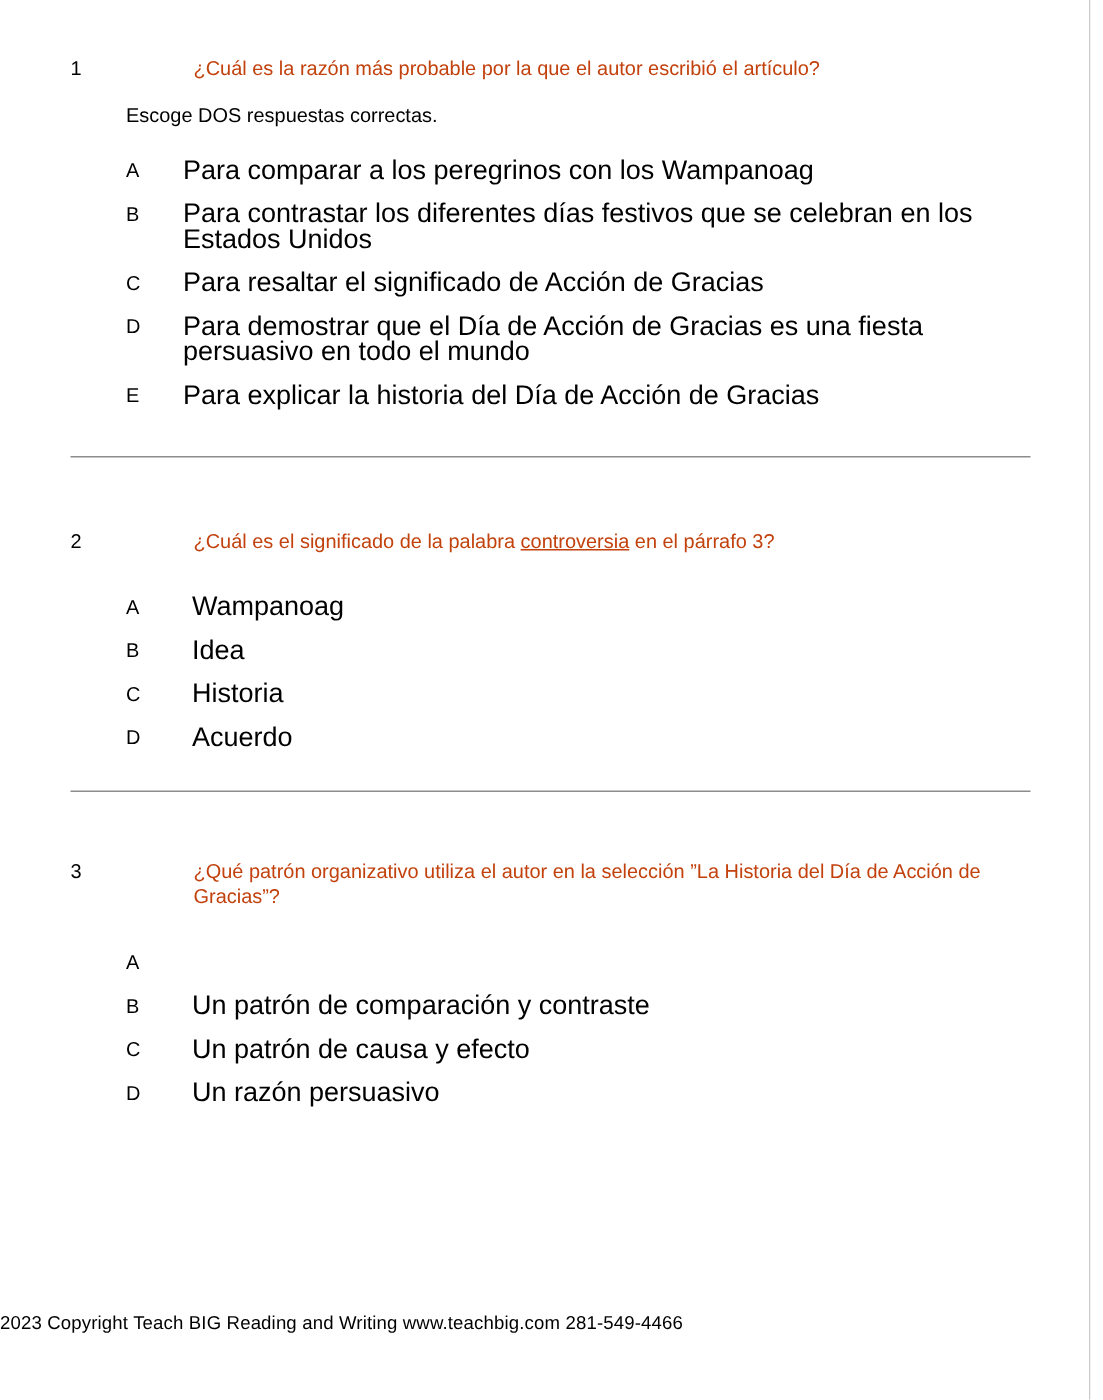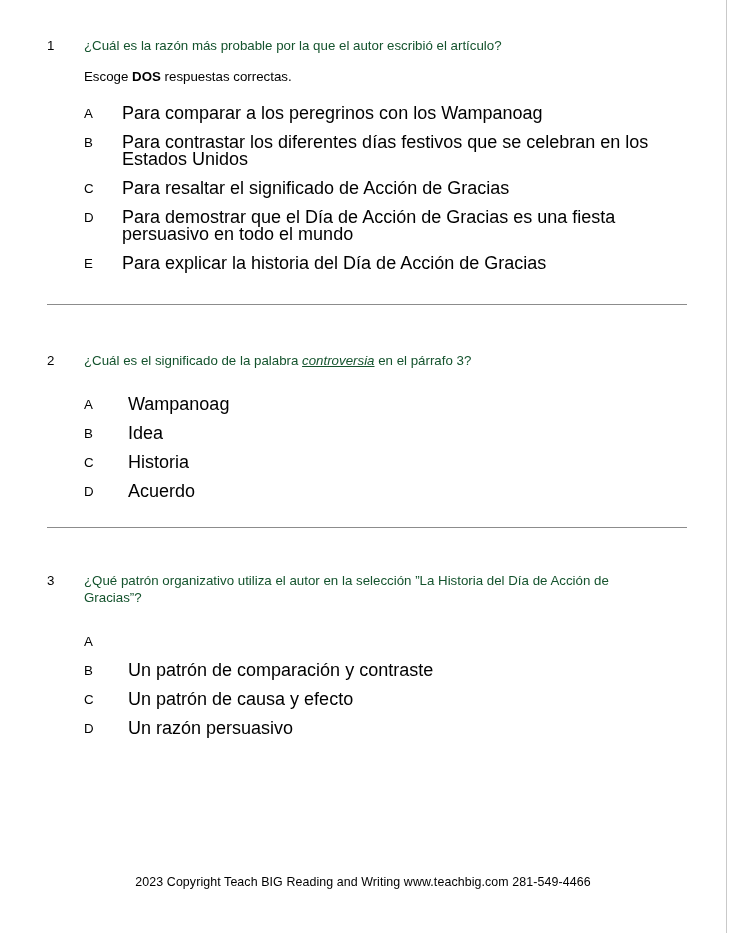--- a/index.html
+++ b/index.html
@@ -55,31 +55,32 @@
     padding-left: 47px;
     box-sizing: content-box;
     font-size: 13.3px;
     line-height: 17px;
     color: #000;
   }
   .q-stem {
     flex: 1 1 auto;
     font-size: 13.3px;
     line-height: 17px;
-    color: #14532d;
+    color: #c2410c;
     padding-right: 38px;
+    margin-left: 45px;
   }
   .q-subnote {
     margin-left: 84px;
     margin-top: 14px;
     font-size: 13.3px;
     line-height: 17px;
   }
-  .q-subnote b { font-weight: bold; }
-  .underline { text-decoration: underline; font-style: italic; }
+  .q-subnote b { font-weight: normal; }
+  .underline { text-decoration: underline; }
 
   .options {
     margin-top: 19px;
   }
   .option-row {
     display: flex;
     align-items: flex-start;
     margin-bottom: 12px;
   }
   .opt-letter {
@@ -104,21 +105,20 @@
     width: 640px;
     height: 0;
     border-top: 1px solid #8c8c8c;
   }
 
   .footer {
     position: absolute;
     left: 0;
     top: 874px;
     width: 726px;
-    text-align: center;
     font-size: 12.4px;
     line-height: 16px;
     color: #000;
     letter-spacing: 0.1px;
   }
 </style>
 </head>
 <body>
 
 <div class="page">

